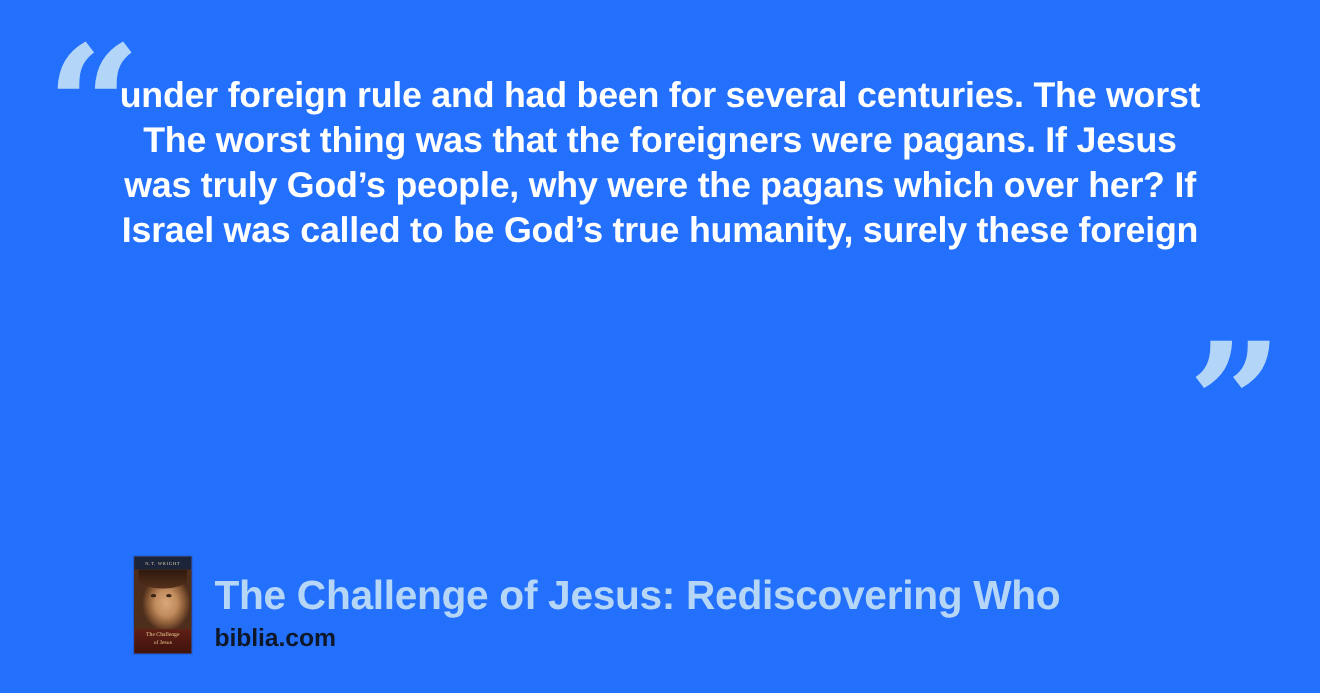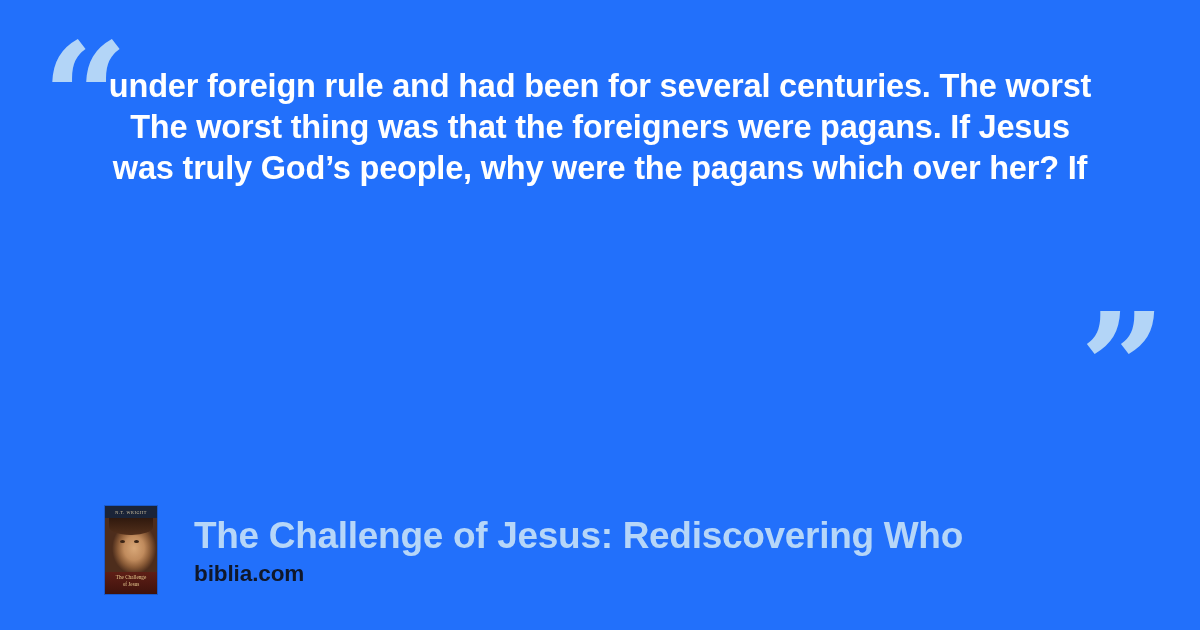--- a/index.html
+++ b/index.html
@@ -58,25 +58,24 @@
     font-weight: 700;
     font-size: 32.5px;
     line-height: 41px;
     letter-spacing: -0.2px;
     white-space: nowrap;
   }
 
   
   #footer {
     position: absolute;
-    left: 105px;
+    left: 122px;
     bottom: 36px;
     display: flex;
-    align-items: center;
-    gap: 16px;
+    align-items: flex-end;
   }
 
   
   #book-cover {
     position: relative;
     width: 52px;
     height: 88px;
     flex: 0 0 auto;
     background: #6a2f22;
     overflow: hidden;
@@ -173,20 +172,21 @@
 <div id="card">
 
   <span class="quote-mark" id="quote-open">“</span>
 
   <span class="quote-mark" id="quote-close">”</span>
 
   <div id="quote-block">
     <span class="quote-line">under foreign rule and had been for several centuries. The worst</span>
     <span class="quote-line">The worst thing was that the foreigners were pagans. If Jesus</span>
     <span class="quote-line">was truly God’s people, why were the pagans which over her? If</span>
+    <span class="quote-line">Israel was called to be God’s true humanity, surely these foreign</span>
   </div>
 
   <div id="footer">
 
     <div id="book-cover">
       <div id="book-cover-band">
         <span id="book-cover-author">N.T. WRIGHT</span>
       </div>
       <div id="book-cover-art">
         <div id="book-cover-hair"></div>

